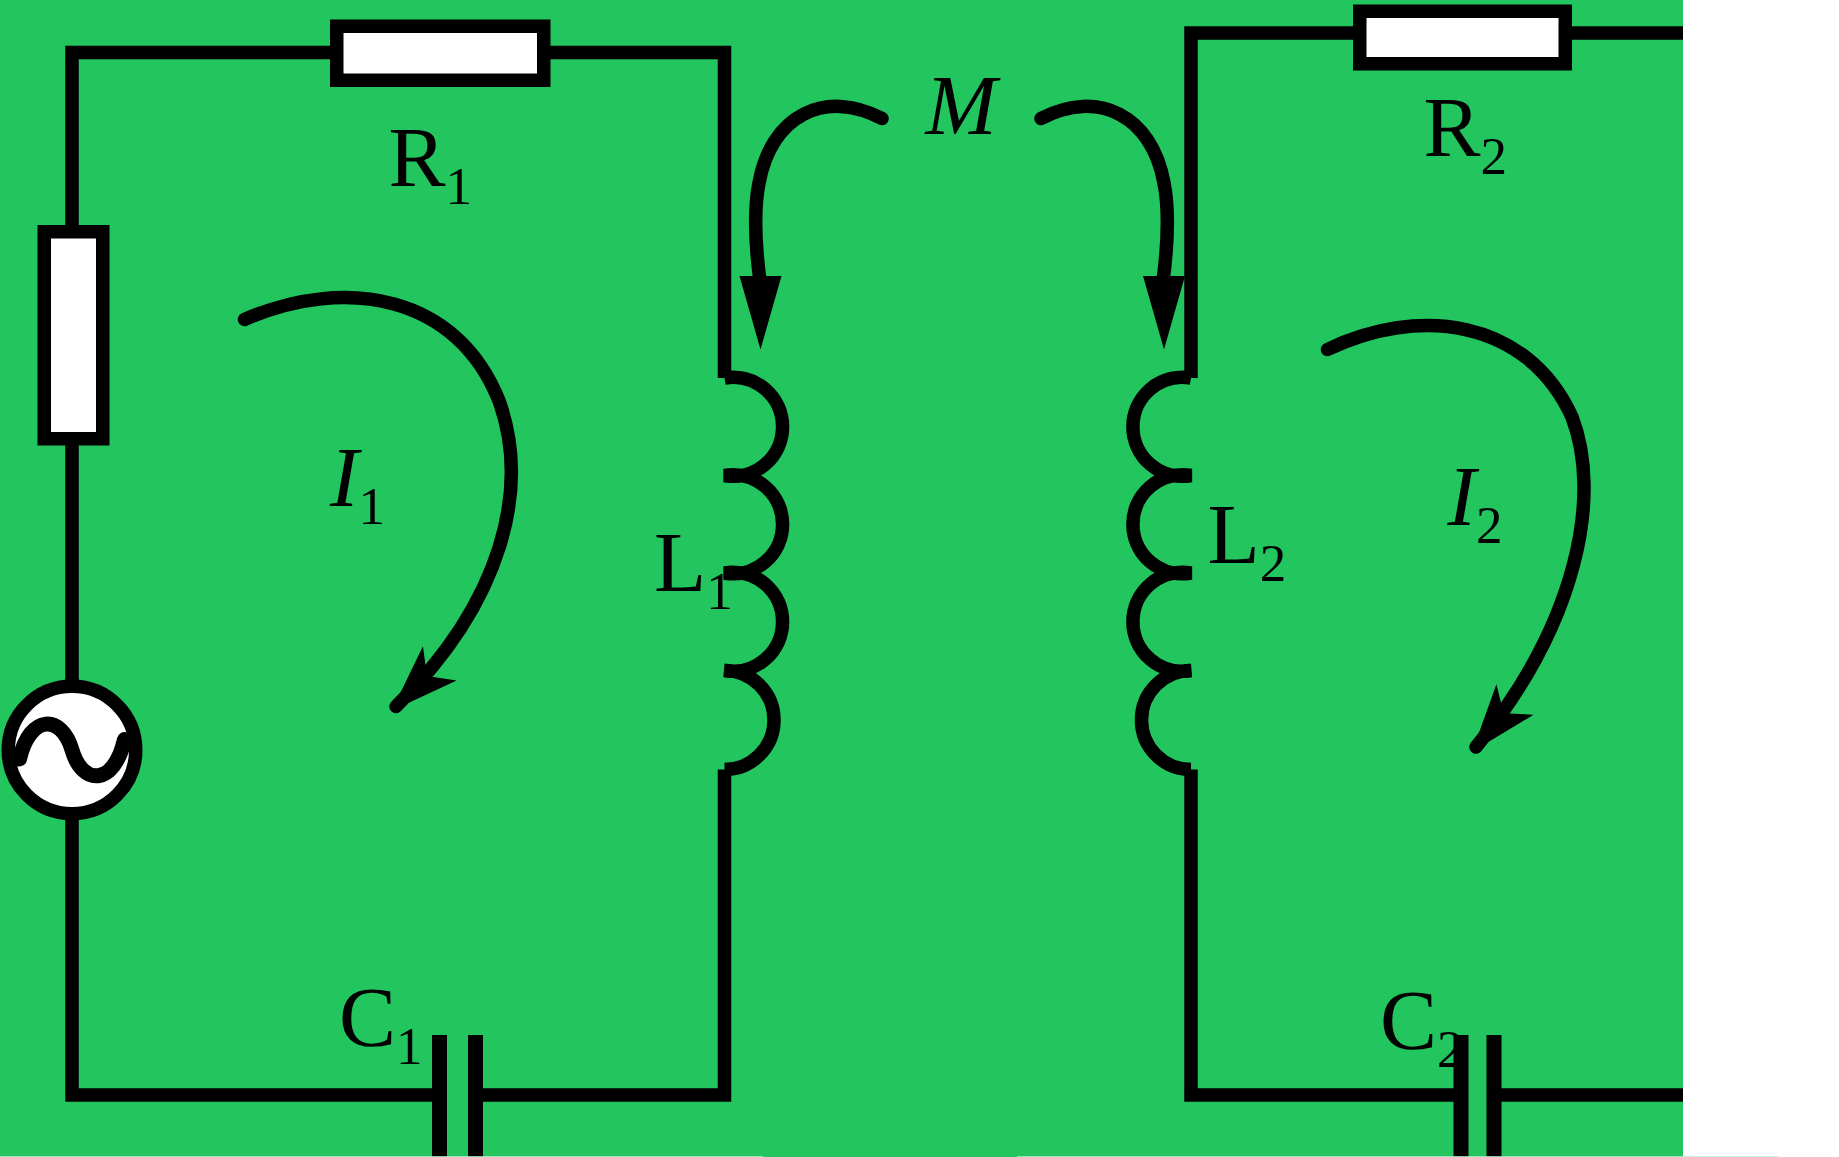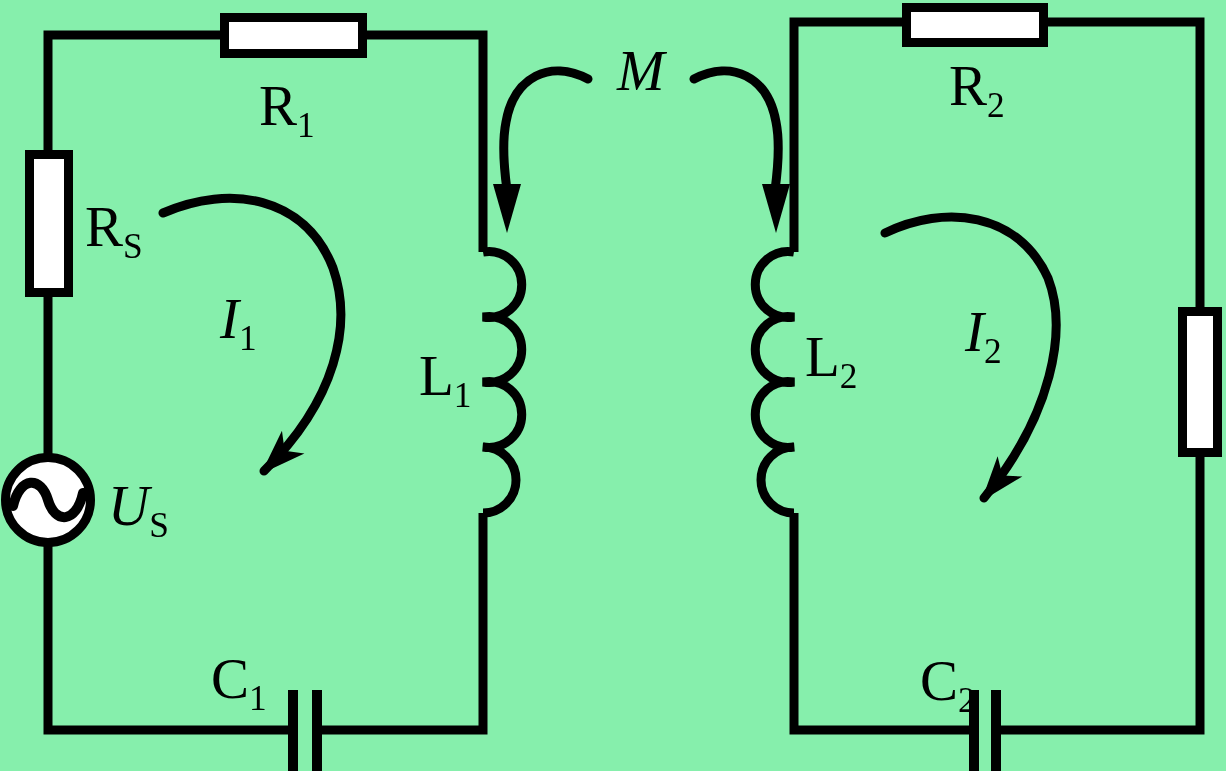--- a/index.html
+++ b/index.html
@@ -1,19 +1,19 @@
 <!DOCTYPE html>
 <html><head>
 <meta charset="utf-8">
 <style>
   html,body{margin:0;padding:0;background:#ffffff;}
   #stage{
     position:relative;
-    width:1226px;height:771px;
-    background:#86efac;
+    width:1122px;height:771px;
+    background:#22c55e;
     overflow:hidden;
     font-family:"Liberation Serif","DejaVu Serif",serif;
   }
   #circuit-svg{position:absolute;left:0;top:0;}
   .lbl{
     position:absolute;
     color:#000;
     font-size:57px;
     line-height:1;
     white-space:nowrap;
@@ -68,24 +68,22 @@
     <path d="M 588 79 C 550 59, 514 77, 506 122 C 502 142, 504 168, 507 190" stroke="#000" stroke-width="9" fill="none" stroke-linecap="round"></path>
     <polygon points="493,184 521,184 507,233" fill="#000"></polygon>
     <path d="M 694 79 C 732 59, 768 77, 776 122 C 780 142, 778 168, 775 190" stroke="#000" stroke-width="9" fill="none" stroke-linecap="round"></path>
     <polygon points="762,184 790,184 776,233" fill="#000"></polygon>
 
     <path d="M 163 213 C 230 184, 305 196, 333 268 C 353 325, 336 400, 264 471" stroke="#000" stroke-width="9" fill="none" stroke-linecap="round" marker-end="url(#ahead)"></path>
     <path d="M 885 233 C 945 204, 1018 212, 1048 278 C 1068 330, 1052 415, 984 498" stroke="#000" stroke-width="9" fill="none" stroke-linecap="round" marker-end="url(#ahead)"></path>
   </svg>
 
   <div class="lbl" style="left:259px;top:77px"><span>R</span><span class="sub">1</span></div>
-  <div class="lbl" style="left:85px;top:198px"><span>R</span><span class="sub">S</span></div>
-  <div class="lbl it" style="left:108px;top:477px"><span>U</span><span class="sub">S</span></div>
   <div class="lbl it" style="left:220px;top:290px"><span>I</span><span class="sub">1</span></div>
-  <div class="lbl" style="left:419px;top:347px"><span>L</span><span class="sub">1</span></div>
-  <div class="lbl" style="left:211px;top:650px"><span>C</span><span class="sub">1</span></div>
+  <div class="lbl" style="left:436px;top:347px"><span>L</span><span class="sub">1</span></div>
+  <div class="lbl" style="left:226px;top:650px"><span>C</span><span class="sub">1</span></div>
   <div class="lbl it" style="left:617px;top:42px"><span>M</span><span class="sub"></span></div>
   <div class="lbl" style="left:949px;top:57px"><span>R</span><span class="sub">2</span></div>
   <div class="lbl" style="left:805px;top:328px"><span>L</span><span class="sub">2</span></div>
   <div class="lbl it" style="left:965px;top:303px"><span>I</span><span class="sub">2</span></div>
   <div class="lbl" style="left:920px;top:652px"><span>C</span><span class="sub">2</span></div>
 
 </div>
 
 </body></html>

